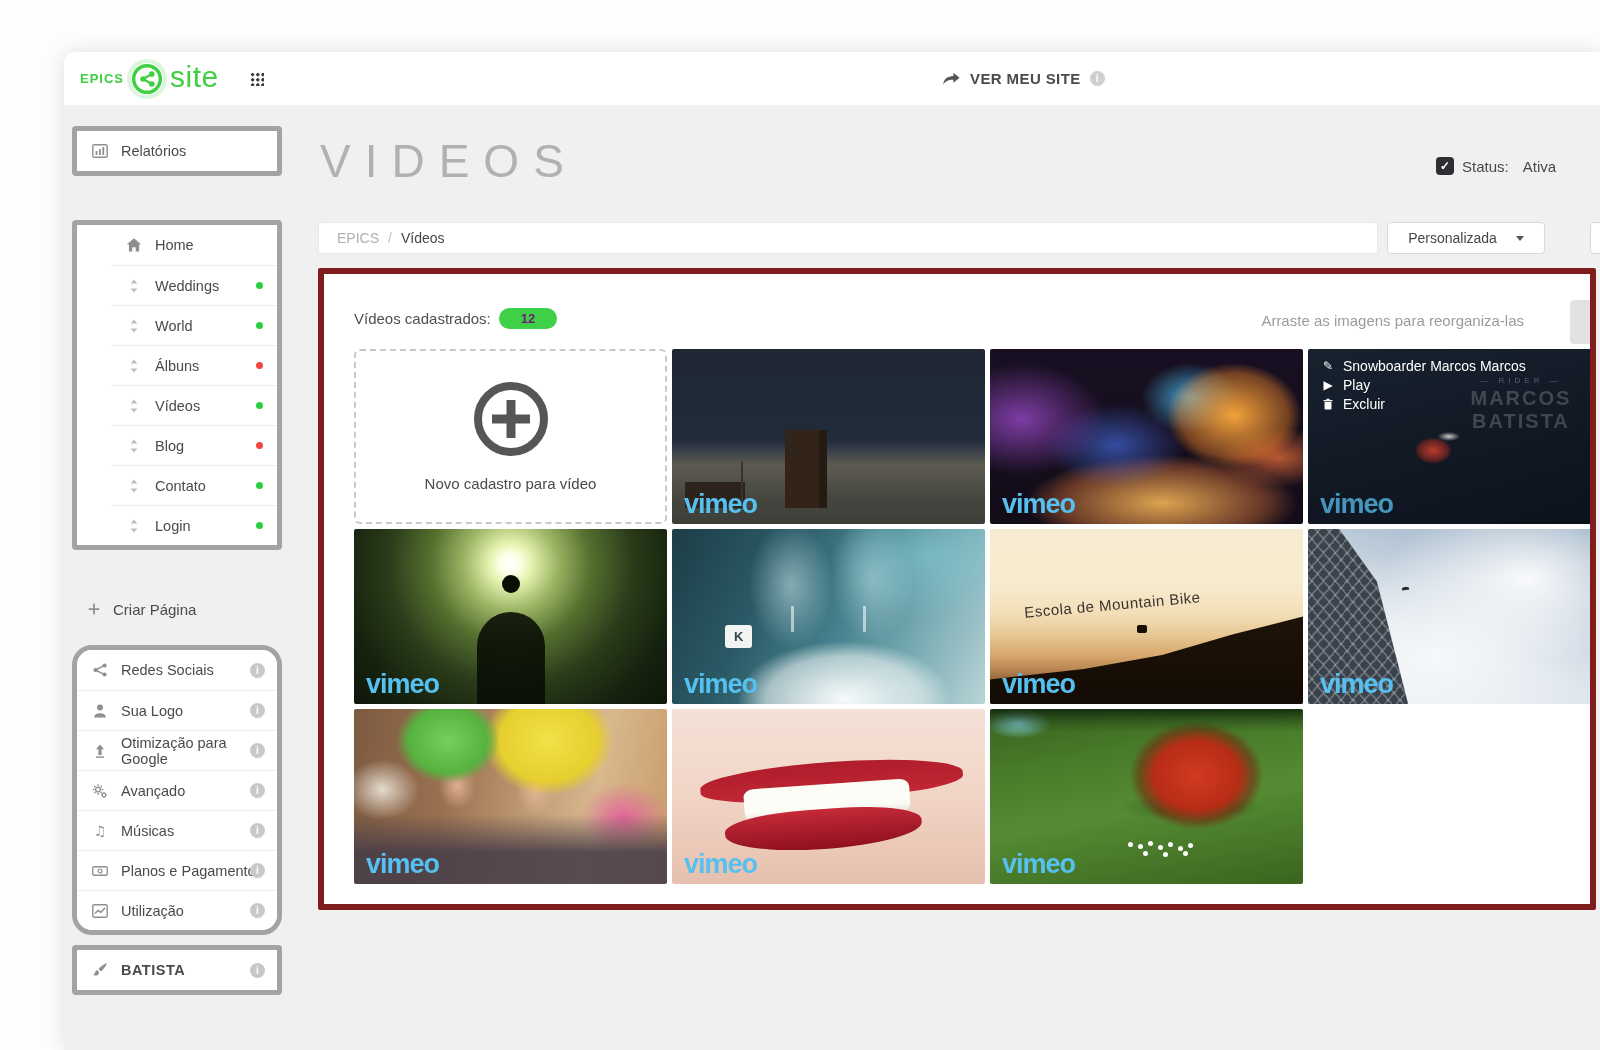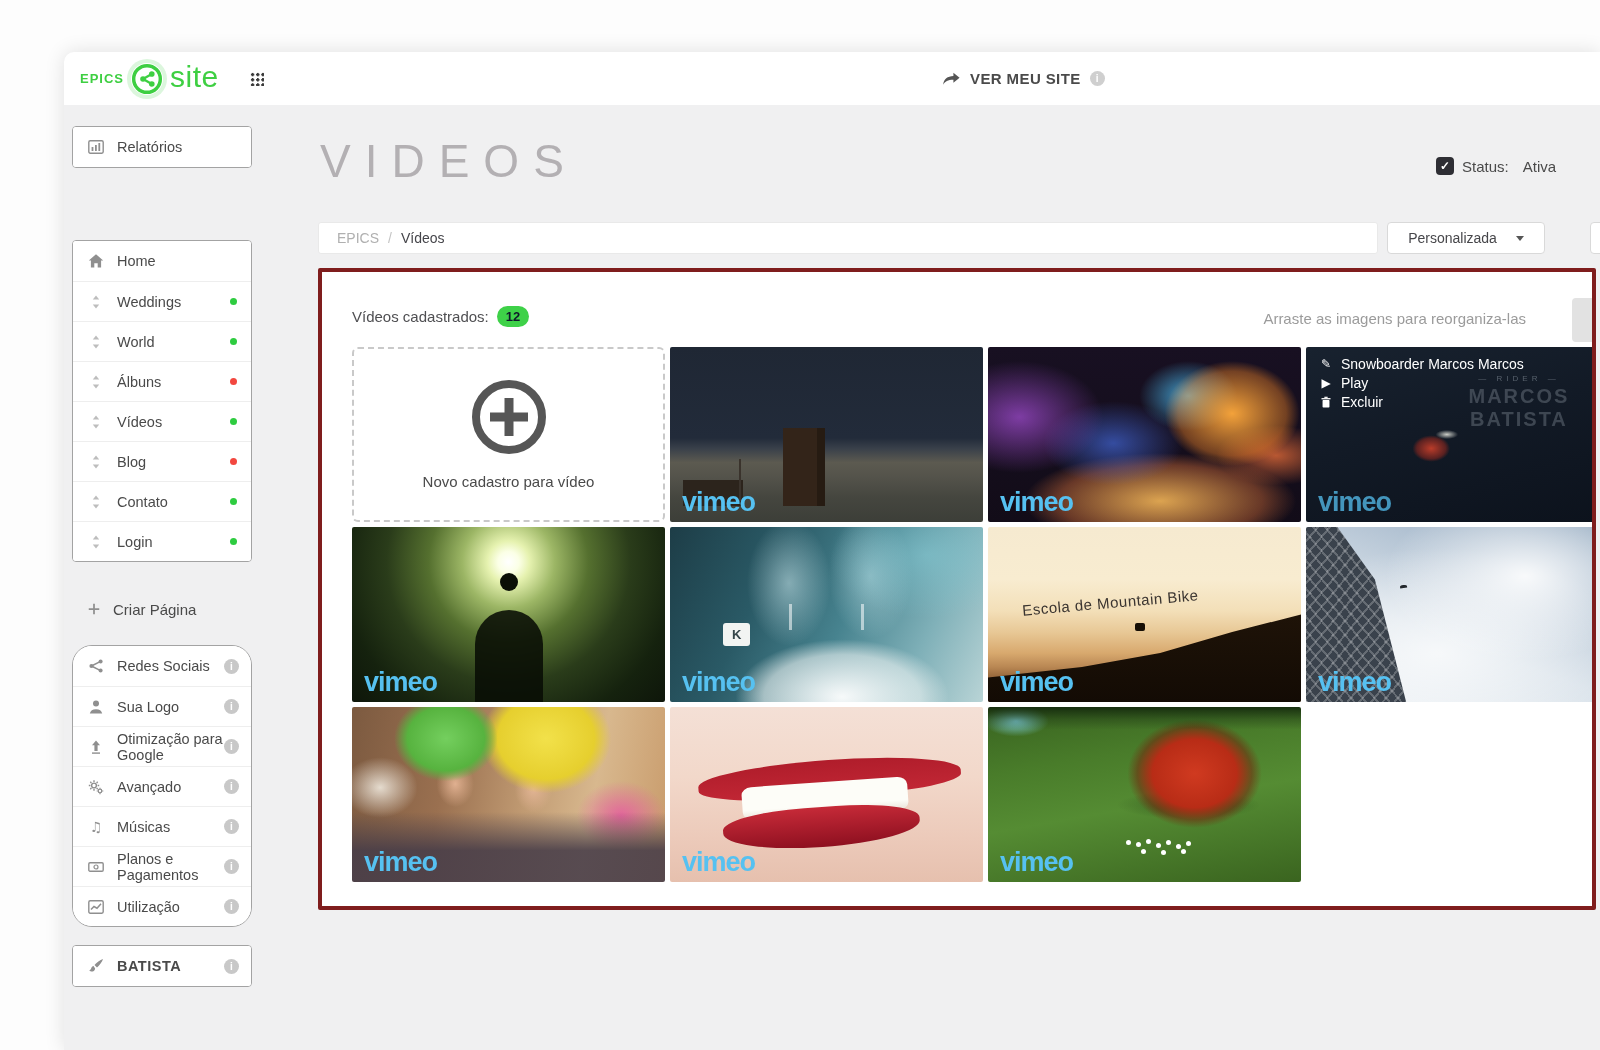--- a/index.html
+++ b/index.html
@@ -21,22 +21,22 @@
   .logo .name { color:#3ecf42; font-size:30px; font-weight:400; letter-spacing:0.5px; margin-top:-3px; }
   .grid-icon { position:absolute; left:186px; top:20px; width:14px; height:14px; cursor:pointer;
     background-image:radial-gradient(circle, #3a3a3a 1.6px, transparent 1.8px);
     background-size:5.2px 5.2px; background-position:0 0; }
   .view-site { position:absolute; left:878px; top:0; height:53px; display:flex; align-items:center; gap:9px; cursor:pointer; }
   .view-site .lbl { font-size:15px; font-weight:bold; color:#4a4a4a; letter-spacing:0.4px; }
   .info-i { width:15px; height:15px; border-radius:50%; background:#cfcfcf; color:#fff;
     font-size:10px; font-weight:bold; display:inline-flex; align-items:center; justify-content:center; font-style:normal; }
 
   
-  .card { position:absolute; left:8px; width:180px; background:#fff;
-    border:1px solid #a3a3a3; border-radius:4px; overflow:hidden; }
+  .card { position:absolute; left:8px; width:210px; background:#fff;
+    border:5px solid #a3a3a3; border-radius:4px; overflow:hidden; }
   .s-item { position:relative; height:40px; display:flex; align-items:center; gap:13px;
     padding-left:15px; border-top:1px solid #eeeeee; cursor:pointer; background:#fff; }
   .s-item:first-child { border-top:none; }
   .s-item .lbl { font-size:14.5px; color:#4a4a4a; }
   .s-item .icn { width:16px; height:16px; color:#8f8f8f; flex:0 0 16px; display:flex; align-items:center; justify-content:center; }
   .s-item .icn svg { width:16px; height:16px; }
   .s-item .icn.sort { color:#bdbdbd; }
   .s-item .dot { position:absolute; right:14px; width:7px; height:7px; border-radius:50%; }
   .s-item .dot[data-status="ativa"] { background:#2ecc40; }
   .s-item .dot[data-status="inativa"] { background:#f2473f; }
@@ -65,25 +65,25 @@
   .filter-btn { position:absolute; left:1323px; top:170px; width:158px; height:32px; background:#fff;
     border:1px solid #d9d9d9; border-radius:4px; font-size:14px; color:#46464a;
     display:flex; align-items:center; justify-content:center; gap:19px; cursor:pointer; }
   .caret { width:0; height:0; border-left:4.5px solid transparent; border-right:4.5px solid transparent;
     border-top:5px solid #555; margin-top:1px; }
   .edge-btn { position:absolute; left:1526px; top:170px; width:60px; height:32px; background:#fff;
     border:1px solid #d9d9d9; border-radius:4px; }
 
   
   .panel { position:absolute; left:254px; top:216px; width:1278px; height:642px; background:#fff;
-    border:4px solid #7f1d1d; border-radius:2px; overflow:hidden; }
+    border:6px solid #7f1d1d; border-radius:2px; overflow:hidden; }
   .count-row { position:absolute; left:30px; top:34px; display:flex; align-items:center; gap:8px; }
   .count-lbl { font-size:15px; color:#4f4f52; }
-  .badge { min-width:27px; height:21px; padding:0 9px; background:#3ed148; border-radius:11px;
-    color:#0f172a; font-size:13px; font-weight:bold; display:flex; align-items:center; justify-content:center; }
+  .badge { min-width:27px; height:21px; padding:0 22px; background:#3ed148; border-radius:11px;
+    color:#701a75; font-size:13px; font-weight:bold; display:flex; align-items:center; justify-content:center; }
   .drag-hint { position:absolute; right:66px; top:38px; font-size:15px; color:#9b9b9b; }
   .edge-gray { position:absolute; right:-4px; top:26px; width:24px; height:44px; background:#e2e2e2; border-radius:4px 0 0 4px; }
 
   .grid { position:absolute; left:30px; top:75px; width:1267px; display:flex; flex-wrap:wrap; gap:5px; }
   .cell { width:313px; height:175px; position:relative; }
 
   .add-card { width:313px; height:175px; border:2px dashed #c9c9c9; border-radius:6px; background:#fff;
     display:flex; flex-direction:column; align-items:center; justify-content:center; gap:19px; cursor:pointer; }
   .plus-circle { width:74px; height:74px; border:8px solid #565656; border-radius:50%; position:relative; }
   .plus-circle::before, .plus-circle::after { content:""; position:absolute; background:#565656; left:50%; top:50%; }
@@ -232,21 +232,21 @@
               <rect x="0.8" y="1.8" width="14.4" height="12.4" rx="1.4" fill="none" stroke="currentColor" stroke-width="1.4"></rect>
               <rect x="3.6" y="8" width="1.8" height="4" fill="currentColor"></rect>
               <rect x="7" y="6" width="1.8" height="6" fill="currentColor"></rect>
               <rect x="10.4" y="4" width="1.8" height="8" fill="currentColor"></rect>
             </svg>
           </span>
       <span class="lbl">Relatórios</span>
     </div>
   </div>
 
-  <div class="card" style="top:188px;">
+  <div class="card" style="top:168px;padding-left:34px;">
     <div class="s-item">
       <span class="icn">
             <svg viewBox="0 0 16 16">
               <path d="M8 1.3L15.2 7.6h-2.1v6.8H9.7v-4.2H6.3v4.2H2.9V7.6H.8z" fill="currentColor"></path>
             </svg>
           </span>
       <span class="lbl">Home</span>
     </div>
     <div class="s-item">
       <span class="icn sort">

